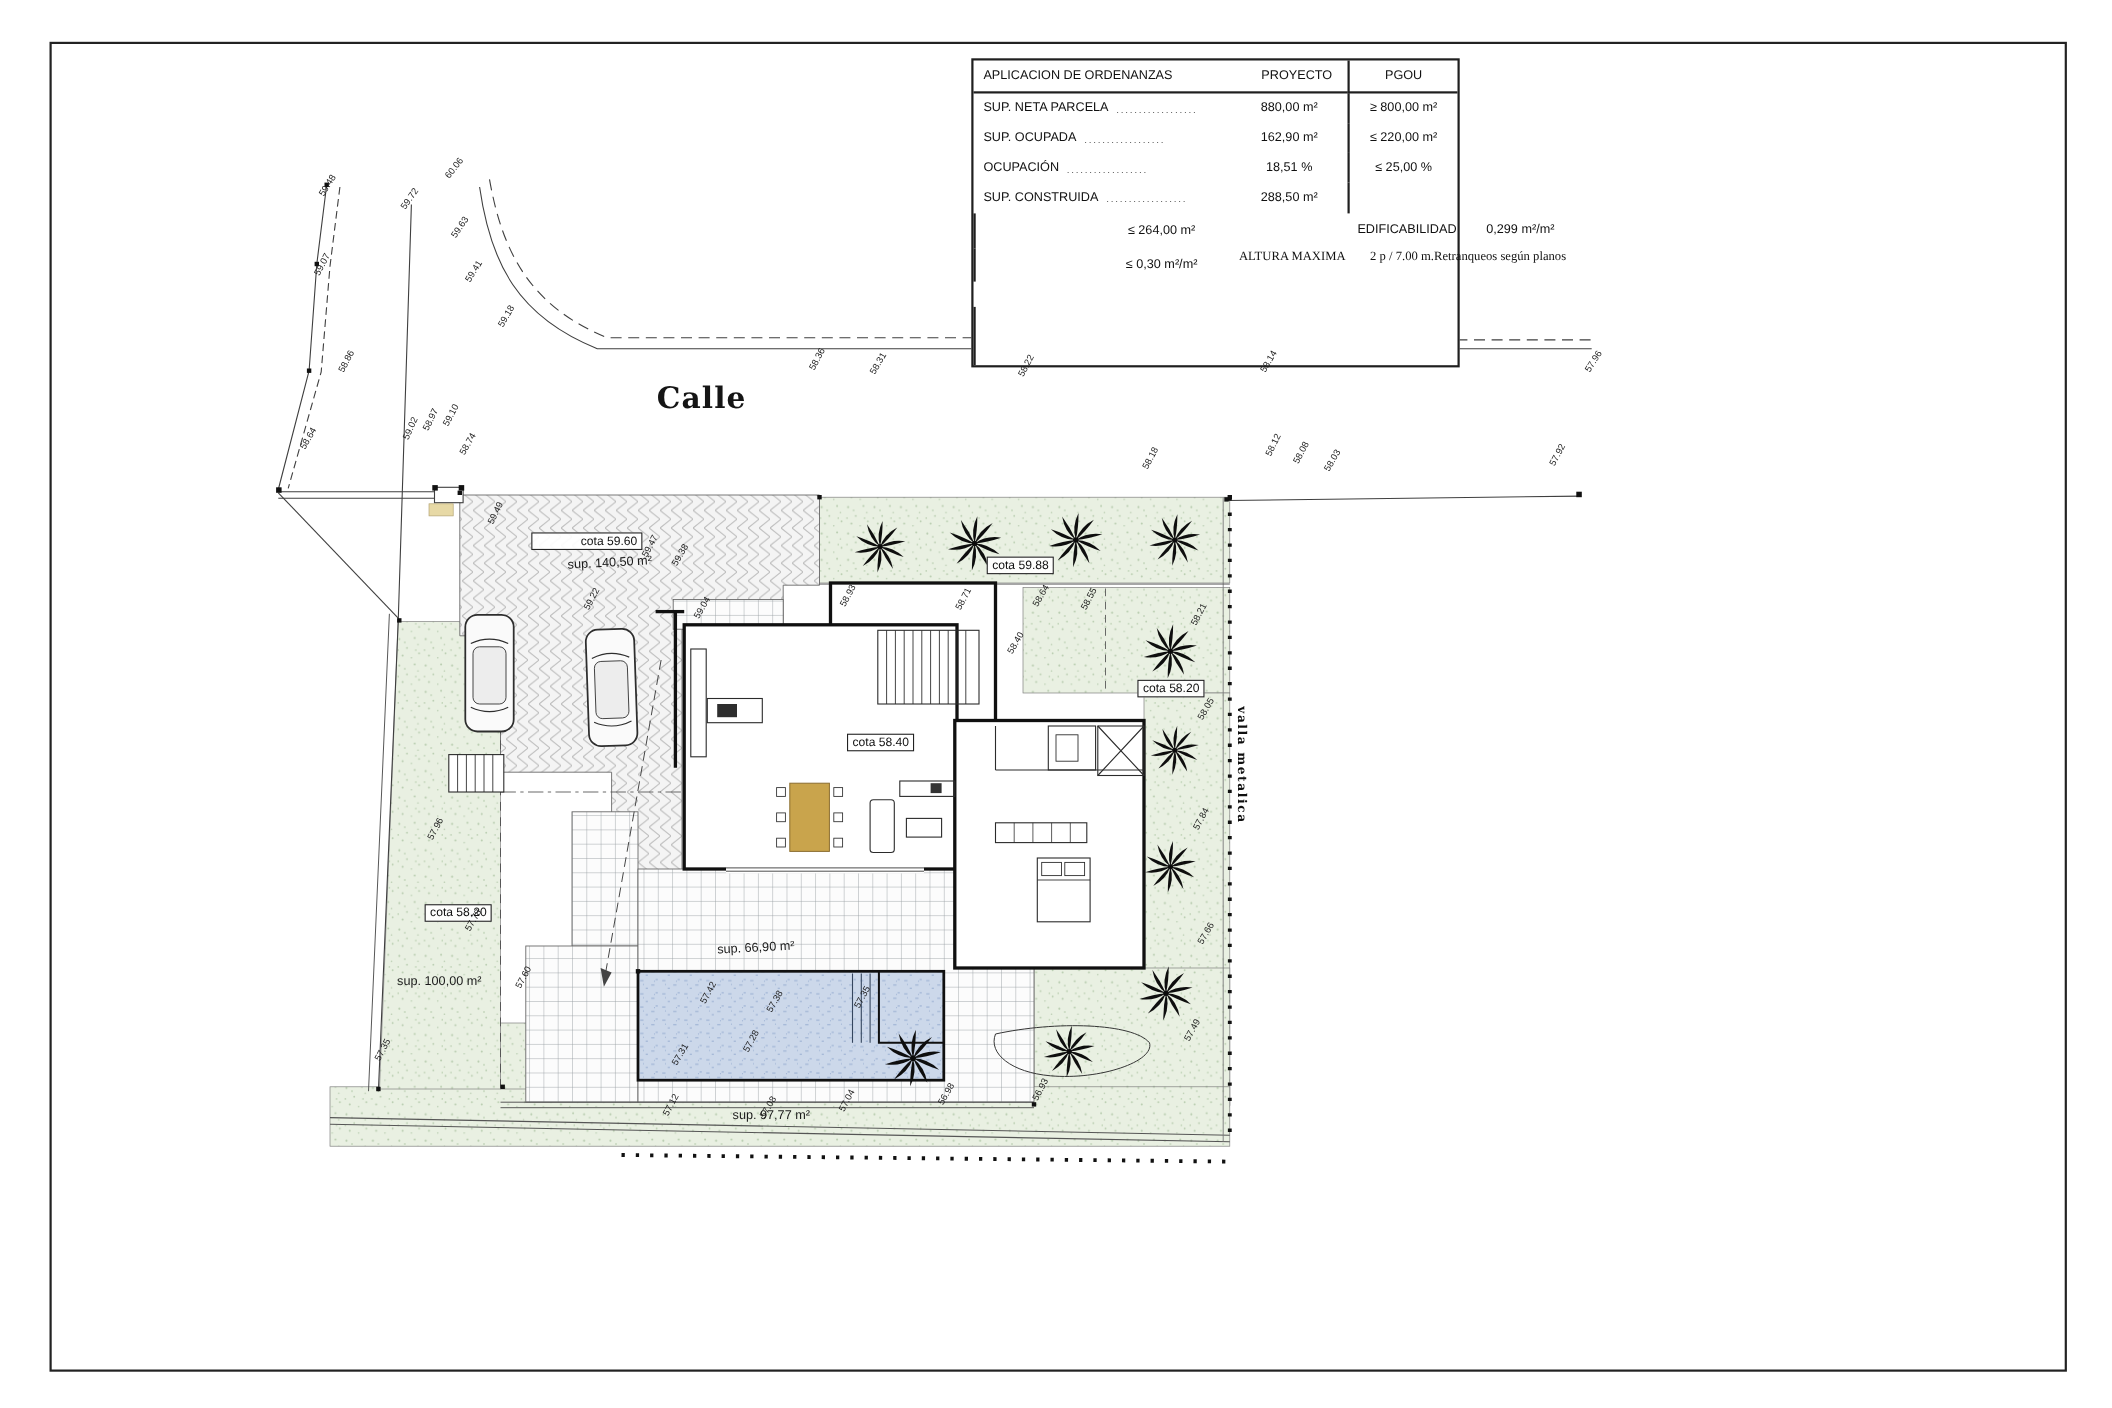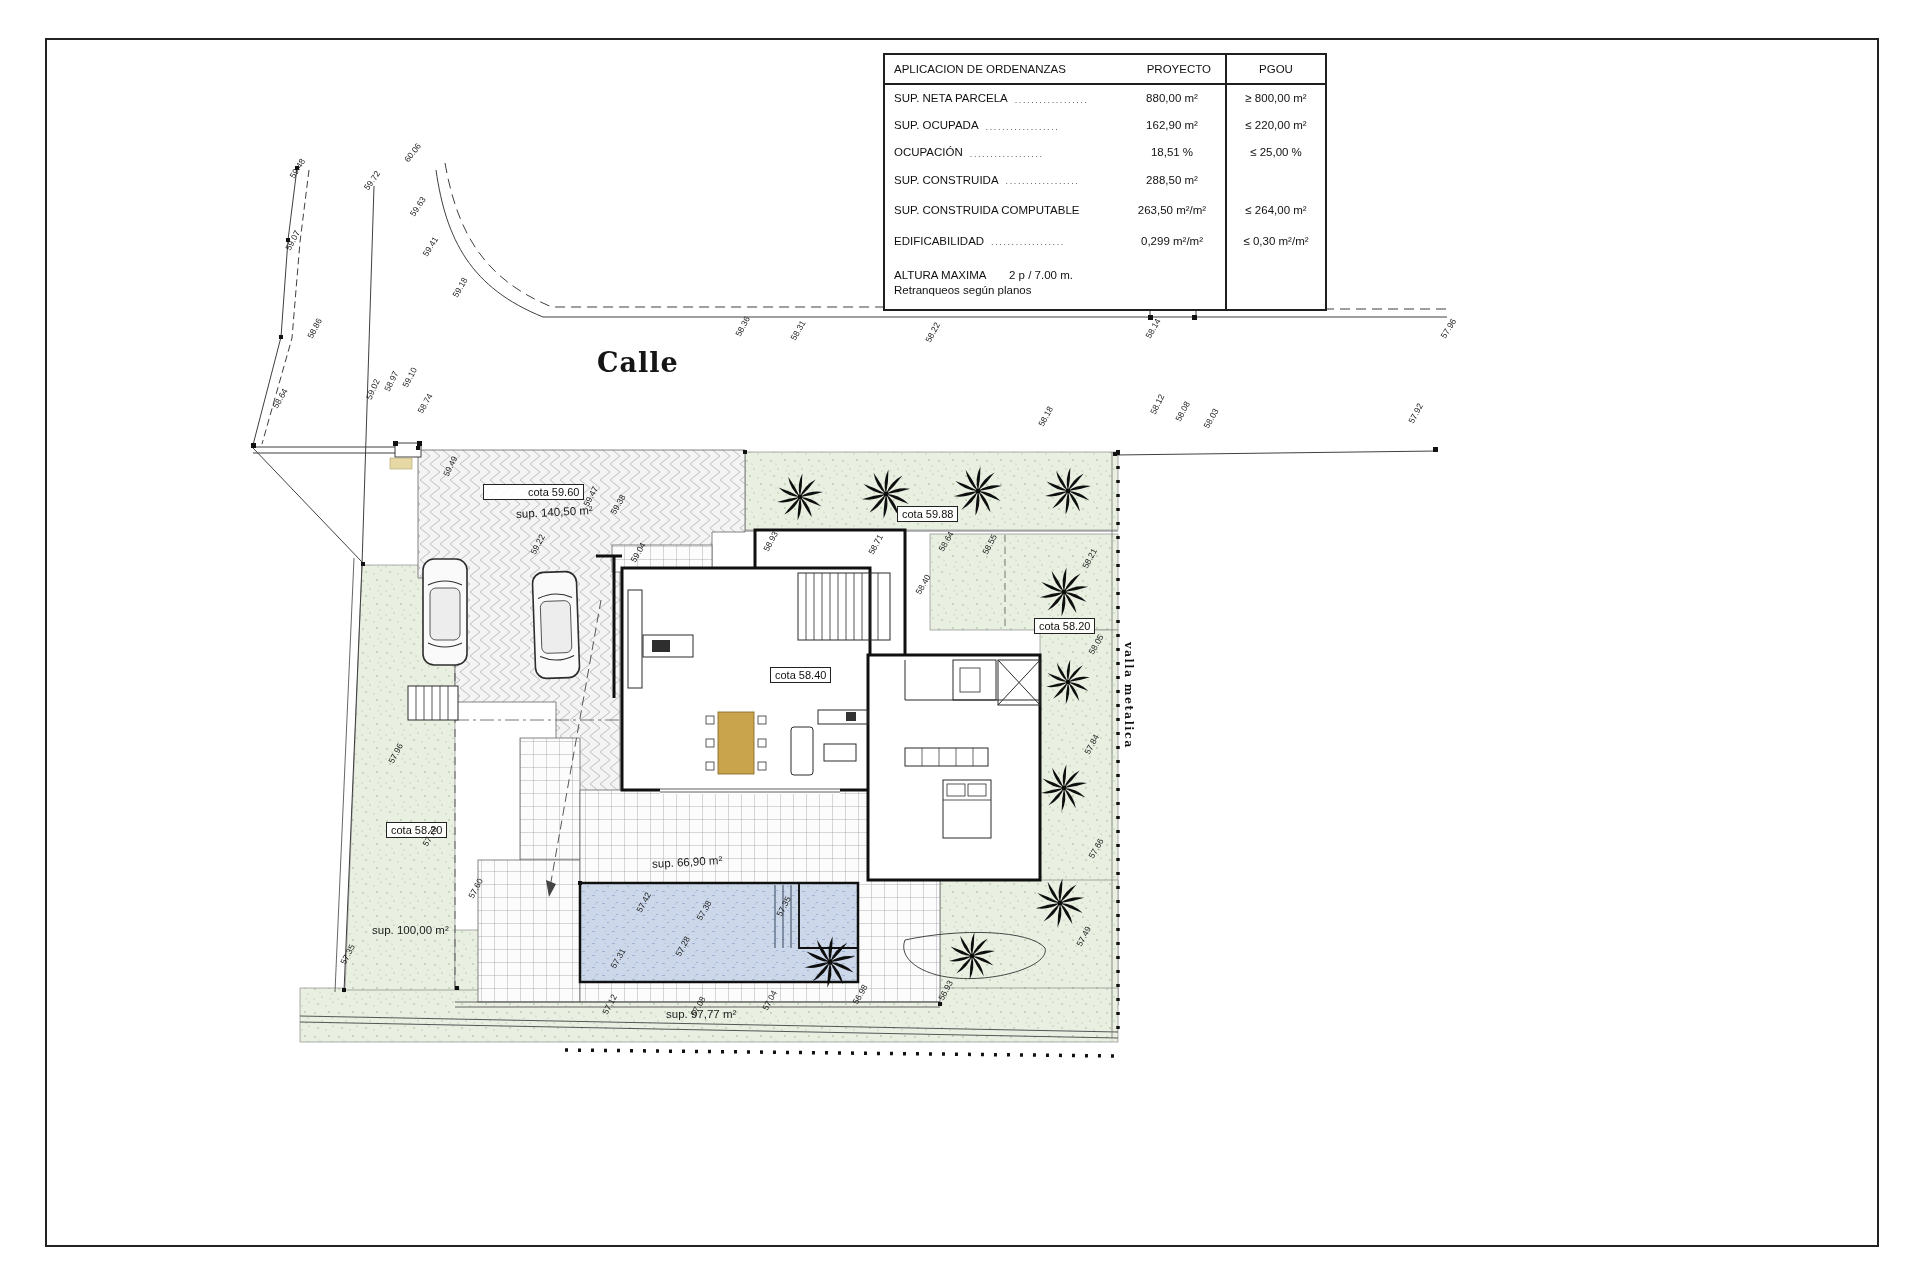--- a/index.html
+++ b/index.html
@@ -11,21 +11,21 @@
   
   .ord-table{position:absolute;left:883px;top:53px;display:grid;grid-template-columns:340px 100px;
              border:2px solid #1f1f1f;background:#fff;font-size:11.5px;line-height:1.1;}
   .oc{display:flex;align-items:center;padding:0 9px;white-space:nowrap;}
   .oc.pg{border-left:2px solid #1f1f1f;justify-content:center;text-align:center;}
   .oc.hdr{border-bottom:2px solid #1f1f1f;font-size:11.5px;}
   .oc.hdr.left{justify-content:space-between;padding-right:14px;}
   .rowA{height:28px}.rowB{height:27px}.rowC{height:28px}.rowD{height:32px}.rowE{height:30px}.rowF{height:53px}
   .dots{flex:1 1 auto;overflow:hidden;white-space:nowrap;color:#555;letter-spacing:1.6px;font-size:9px;margin:4px 7px 0 7px;}
   .val{min-width:88px;text-align:center;}
-  .foot{flex-direction:column;align-items:flex-start;justify-content:center;line-height:1.3;}
+  .foot{flex-direction:row;align-items:flex-start;justify-content:center;line-height:1.3;font-family:Liberation Serif, serif;}
   .foot .l1 span.v{margin-left:20px;}
 
   
   .cota{position:absolute;border:1.2px solid #222;background:rgba(255,255,255,.92);
         font-size:11px;padding:1px 4px;white-space:nowrap;}
   .sup{position:absolute;font-size:11.5px;white-space:nowrap;color:#1a1a1a;}
   .street-name{position:absolute;left:597px;top:347px;font-family:"DejaVu Serif",serif;
         font-size:27px;font-weight:bold;letter-spacing:1px;color:#151515;}
   .valla{position:absolute;left:1122px;top:642px;writing-mode:vertical-rl;
         font-family:"DejaVu Serif",serif;font-weight:bold;font-size:11px;letter-spacing:1.5px;color:#101010;}
@@ -298,25 +298,20 @@
     </div>
     <div class="oc pg rowB">≤ 25,00 %</div>
 
     <div class="oc rowC">
       <span>SUP. CONSTRUIDA</span>
       <span class="dots">..................</span>
       <span class="val">288,50 m²</span>
     </div>
     <div class="oc pg rowC"></div>
 
-    <div class="oc rowD">
-      <span>SUP. CONSTRUIDA COMPUTABLE</span>
-      <span class="dots"></span>
-      <span class="val">263,50 m²/m²</span>
-    </div>
     <div class="oc pg rowD">≤ 264,00 m²</div>
 
     <div class="oc rowE">
       <span>EDIFICABILIDAD</span>
       <span class="dots">..................</span>
       <span class="val">0,299 m²/m²</span>
     </div>
     <div class="oc pg rowE">≤ 0,30 m²/m²</div>
 
     <div class="oc foot rowF">
@@ -330,21 +325,21 @@
   </div>
 
   <div class="street-name">Calle</div>
 
   <div class="cota" style="left:483px;top:484px;padding-left:44px;">cota 59.60</div>
   <div class="sup" style="left:516px;top:506px;transform:rotate(-3deg);">sup. 140,50 m²</div>
   <div class="cota" style="left:897px;top:506px;">cota 59.88</div>
   <div class="cota" style="left:1034px;top:618px;">cota 58.20</div>
   <div class="cota" style="left:770px;top:667px;">cota 58.40</div>
   <div class="cota" style="left:386px;top:822px;">cota 58.20</div>
-  <div class="sup" style="left:372px;top:886px;margin-top:38px;">sup. 100,00 m²</div>
+  <div class="sup" style="left:361px;top:886px;">sup. 100,00 m²</div>
   <div class="sup" style="left:652px;top:856px;transform:rotate(-3deg);">sup. 66,90 m²</div>
   <div class="sup" style="left:666px;top:1008px;">sup. 97,77 m²</div>
   <div class="valla">valla metalica</div>
 
   <div id="spots">
       <div class="spot" style="left: 296px; top: 170px; transform: rotate(-58deg);">59.48</div>
       <div class="spot" style="left: 292px; top: 242px; transform: rotate(-62deg);">59.07</div>
       <div class="spot" style="left: 314px; top: 330px; transform: rotate(-62deg);">58.86</div>
       <div class="spot" style="left: 279px; top: 400px; transform: rotate(-60deg);">58.64</div>
       <div class="spot" style="left: 370px; top: 182px; transform: rotate(-55deg);">59.72</div>

